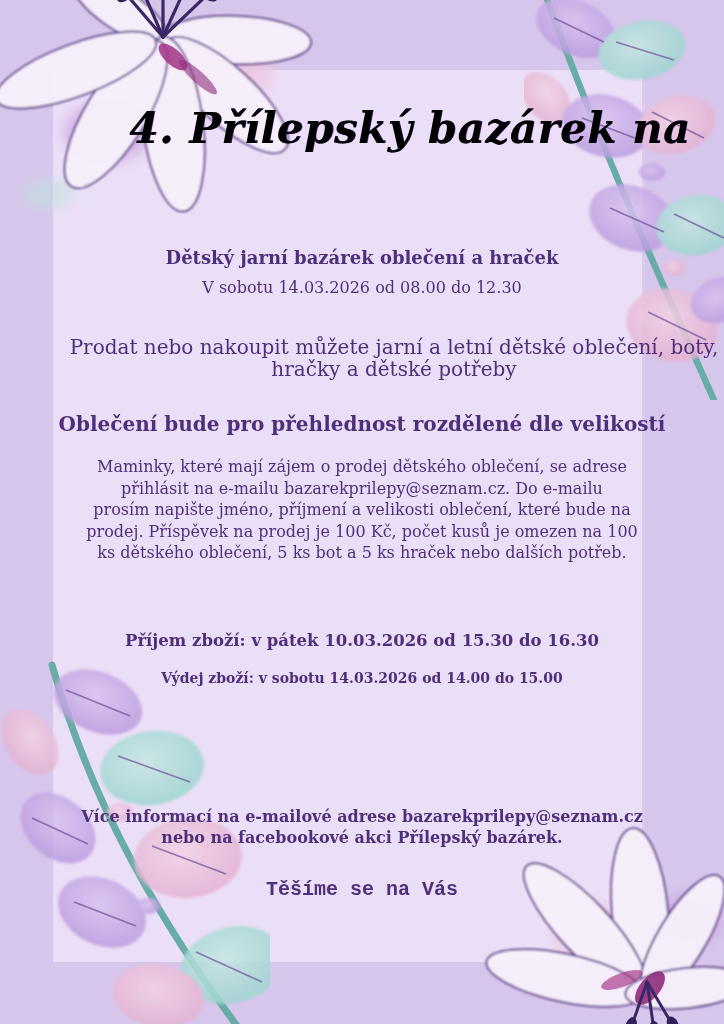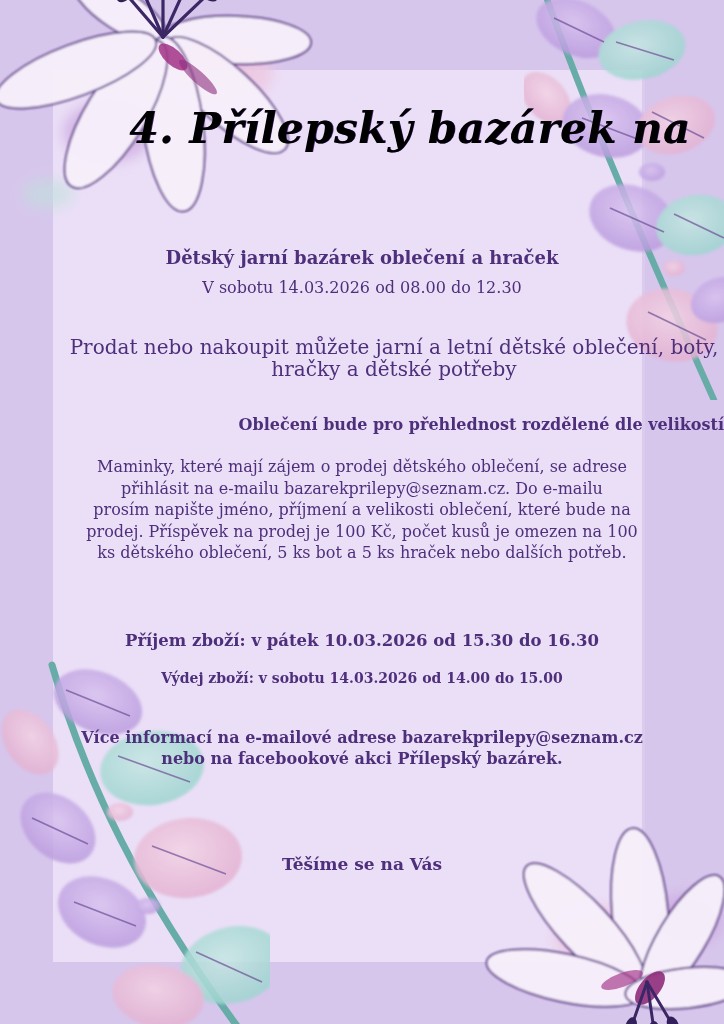--- a/index.html
+++ b/index.html
@@ -25,26 +25,26 @@
   .line{white-space:nowrap;}
   .title{
     top:96px;font-size:42px;line-height:66px;font-weight:700;font-style:italic;
     letter-spacing:.5px;color:#000000;
     text-shadow:0.6px 0 0 #4b2a7d;
     padding-left:48px;
   }
   .subtitle{top:246px;font-size:18px;font-weight:700;line-height:24px;}
   .datetime{top:277px;font-size:16px;line-height:22px;}
   .offer{top:337px;font-size:20px;line-height:21.5px;margin-left:32px;}
-  .sorting{top:414px;font-size:16px;line-height:21.5px;font-weight:700;text-align:right;}
+  .sorting{top:414px;font-size:20px;line-height:21.5px;font-weight:700;}
   .registration{top:456px;font-size:16px;line-height:21.5px;}
   .intake{top:630px;font-size:16.5px;font-weight:700;line-height:21px;}
   .pickup{top:668px;font-size:14px;font-weight:700;line-height:21px;}
-  .moreinfo{top:727px;font-size:16px;font-weight:700;line-height:21px;}
-  .closing{top:854px;font-size:17px;font-weight:700;line-height:21px;}
+  .moreinfo{top:806px;font-size:16px;font-weight:700;line-height:21px;}
+  .closing{top:879px;font-size:20px;font-weight:700;line-height:21px;font-family:Liberation Mono, monospace;}
 </style>
 </head>
 <body>
 
 <div class="page">
 
   <div class="panel"></div>
 
   <svg class="deco deco-tl" width="340" height="260" viewBox="0 0 340 260">
     <defs>

